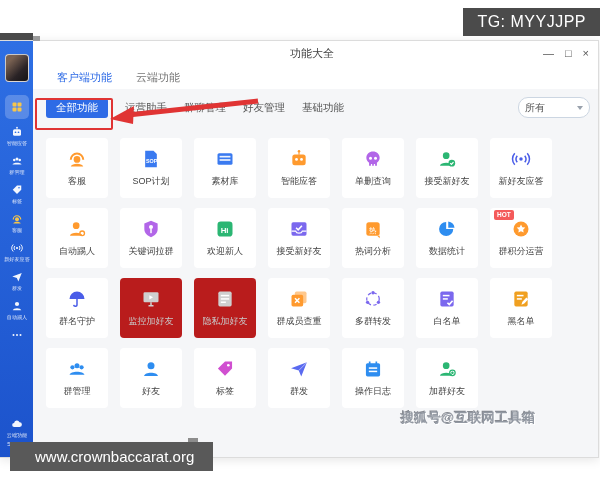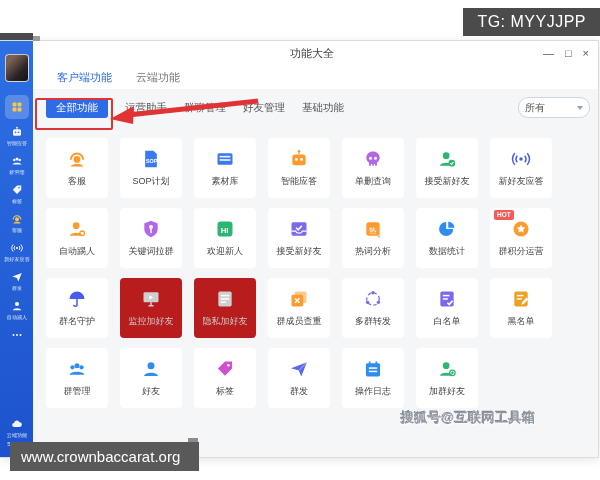--- a/index.html
+++ b/index.html
@@ -2,21 +2,21 @@
 <html><head>
 <meta charset="utf-8">
 <style>
   html,body{margin:0;padding:0}
   body{width:600px;height:480px;position:relative;overflow:hidden;background:#fff;
        font-family:"Liberation Sans","DejaVu Sans",sans-serif;}
   
   .tg-box{position:absolute;top:8px;right:0;height:28px;background:#4b4b4b;color:#fff;
           font-size:16px;display:flex;align-items:center;padding:0 14px;z-index:40;letter-spacing:.5px}
   .site-box{position:absolute;left:10px;top:442px;width:178px;height:29px;background:#595959;color:#fff;
-          font-size:15px;display:flex;align-items:center;padding-left:11px;z-index:38}
+          font-size:15px;display:flex;align-items:center;padding-left:25px;z-index:38}
   .site-sq{position:absolute;left:188px;top:438px;width:10px;height:9px;background:#8d8d8d;z-index:37}
   .sohu{position:absolute;left:401px;top:409px;font-size:13px;font-weight:bold;color:#9298a2;
         letter-spacing:.5px;z-index:36;
         text-shadow:1px 1px 0 rgba(255,255,255,.95),-1px -1px 0 rgba(96,100,110,.75)}
   .darkbar{position:absolute;left:0;top:33px;width:33px;height:7px;background:#4a4a4a;z-index:12}
   .graysq{position:absolute;left:33px;top:36px;width:7px;height:5px;background:#9b9b9b;z-index:12}
   
   .window{position:absolute;top:40px;left:0;width:598px;height:416px;background:#fff;
           border:1px solid #dcdcdc;border-left:none;box-shadow:0 2px 10px rgba(0,0,0,.10)}
   

